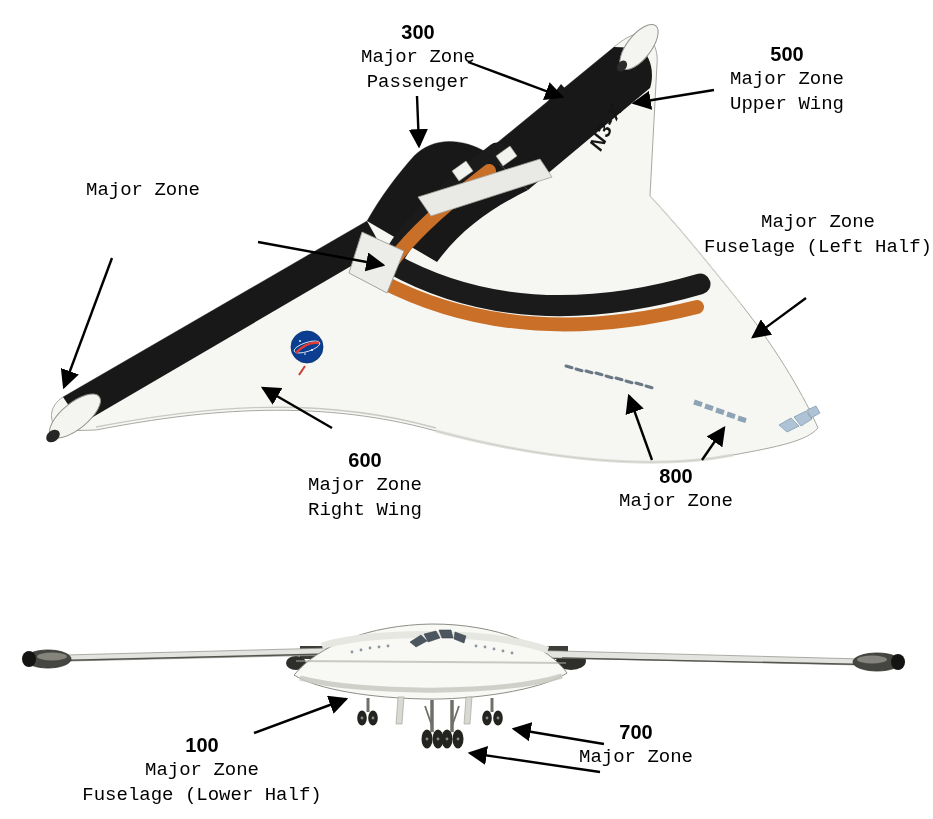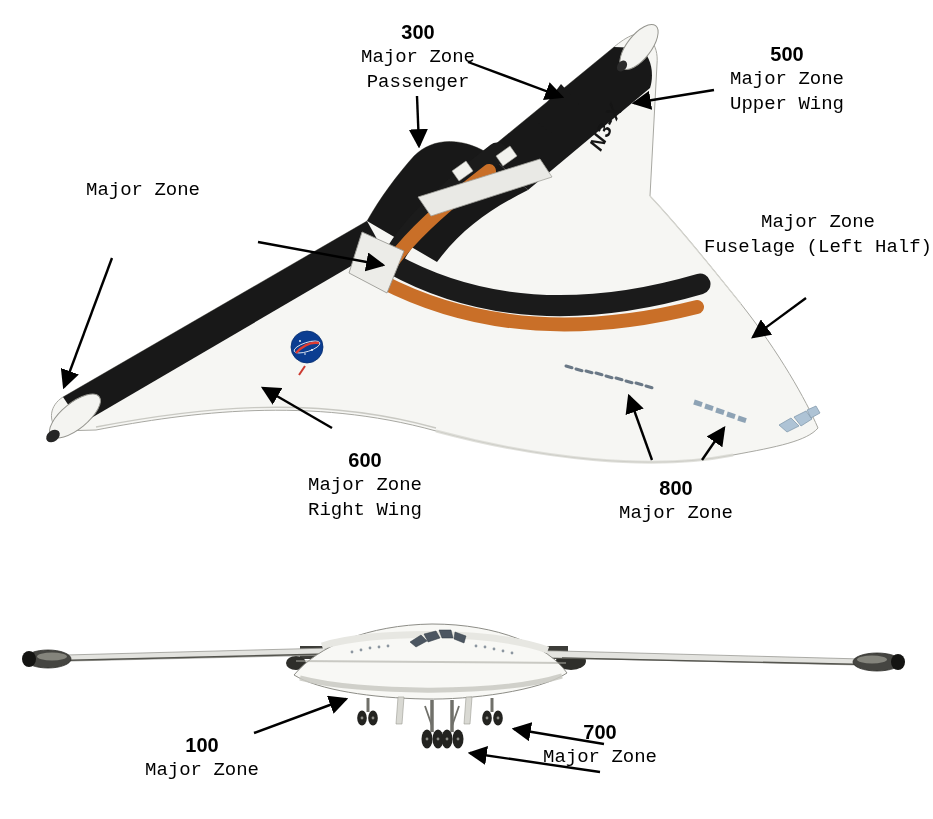--- a/index.html
+++ b/index.html
@@ -217,26 +217,27 @@
 </div>
 <div class="zone-label" style="left:818px;top:210px;">
   <span class="zone-line">Major Zone</span>
   <span class="zone-line">Fuselage (Left Half)</span>
 </div>
 <div class="zone-label" style="left:365px;top:430px;margin-top:18px;">
   <span class="zone-num">600</span>
   <span class="zone-line">Major Zone</span>
   <span class="zone-line">Right Wing</span>
 </div>
-<div class="zone-label" style="left:676px;top:476px;">
+<div class="zone-label" style="left:676px;top:464px;">
   <span class="zone-num">800</span>
   <span class="zone-line">Major Zone</span>
 </div>
 <div class="zone-label" style="left:202px;top:733px;">
   <span class="zone-num">100</span>
   <span class="zone-line">Major Zone</span>
-</div>
-<div class="zone-label" style="left:600px;top:720px;">
+  <span class="zone-line">Fuselage (Lower Half)</span>
+</div>
+<div class="zone-label" style="left:636px;top:720px;">
   <span class="zone-num">700</span>
   <span class="zone-line">Major Zone</span>
 </div>
 
 </div>
 
 </body></html>

